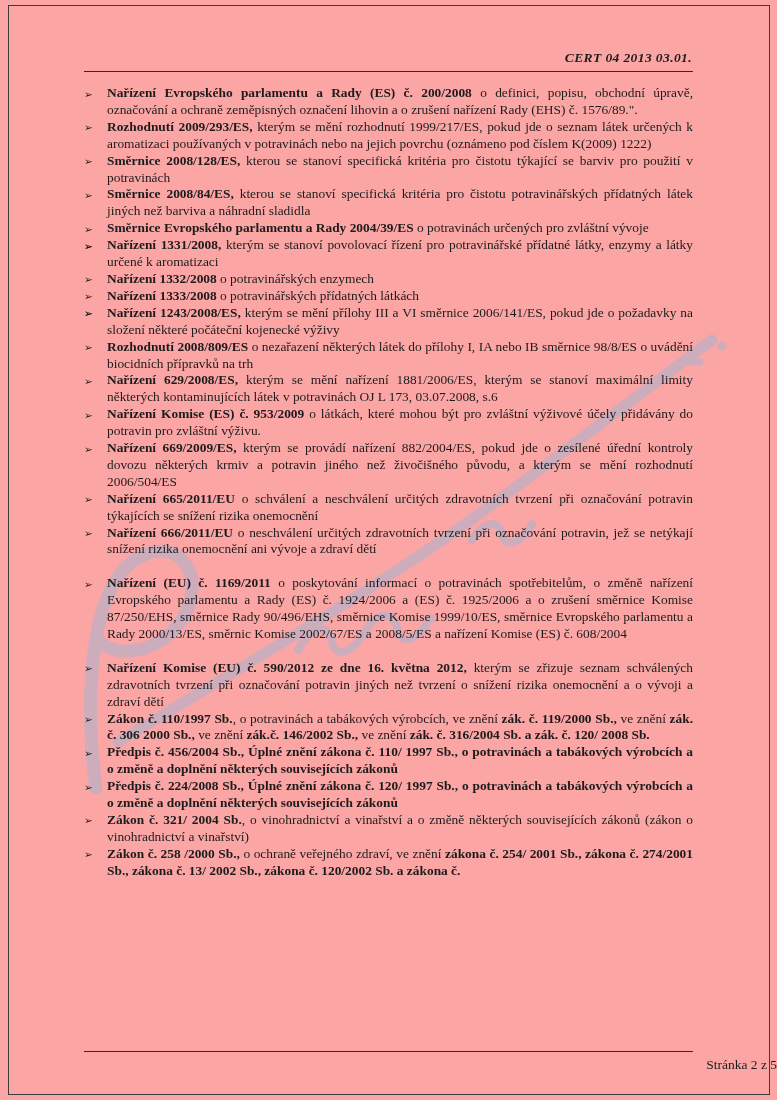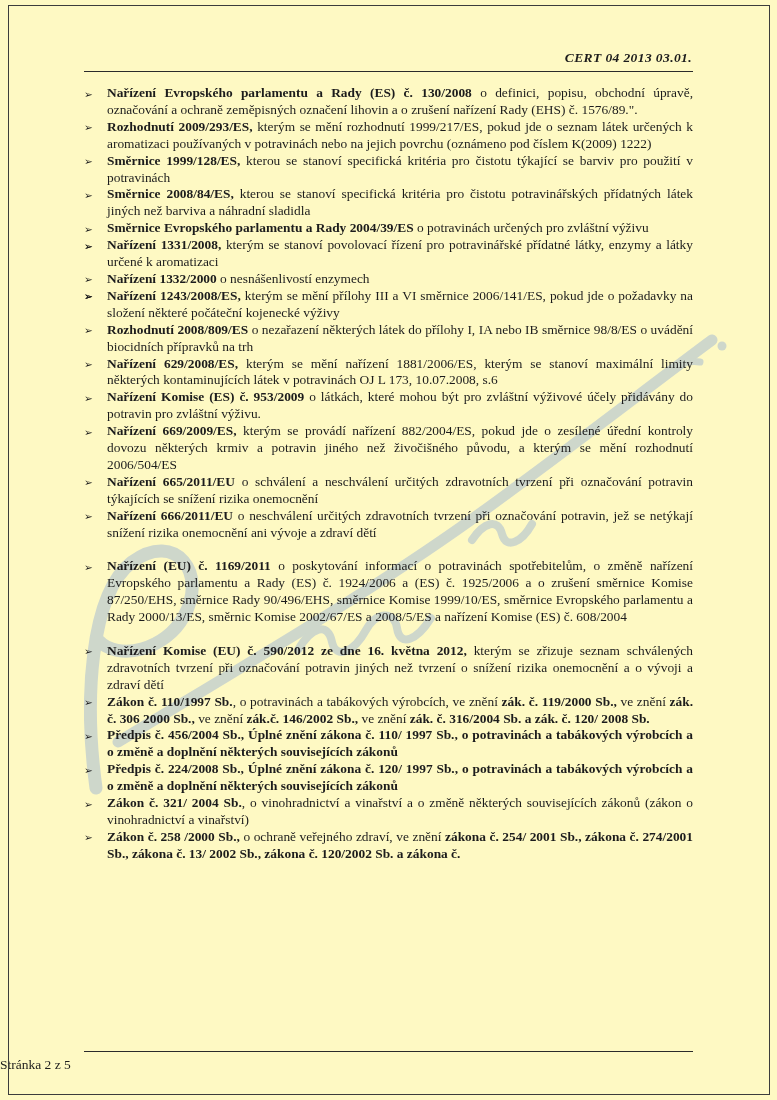--- a/index.html
+++ b/index.html
@@ -1,21 +1,21 @@
 <!DOCTYPE html>
 <html><head>
 <meta charset="utf-8">
 <style>
   html, body { margin: 0; padding: 0; background: #e8e8e6; }
   .page {
     position: relative;
     width: 777px;
     height: 1100px;
     margin: 0 auto;
-    background: #fef9c3;
+    background: #fca5a5;
     font-family: "Liberation Serif", serif;
     color: #1c1c1c;
     overflow: hidden;
   }
   .border-frame {
     position: absolute;
     top: 5px; left: 8px; right: 7px; bottom: 5px;
     border: 1px solid #3c3c3c;
     pointer-events: none;
     z-index: 3;
@@ -74,21 +74,21 @@
     left: 84px;
     right: 84px;
     border-top: 1.3px solid #2b2b2b;
     z-index: 2;
   }
   .footer-text {
     position: absolute;
     top: 1057px;
     left: 0;
     right: 0;
-    text-align: left;
+    text-align: right;
     font-size: 13.5px;
     z-index: 2;
   }
 </style>
 </head>
 <body>
 
 <div class="page">
 
   <div class="border-frame"></div>
@@ -102,33 +102,33 @@
       <path stroke-width="7" d="M668 372 c10 -8 22 -12 32 -10"></path>
       <circle cx="722" cy="346" r="4.5" fill="#9fb6d4" stroke="none"></circle>
     </g>
   </svg>
 
   <div class="header-title">CERT  04 2013 03.01.</div>
 
   <div class="header-rule"></div>
 
   <div class="content" id="list-container">
-      <div class="item"><span class="bullet">➢</span><span class="item-text"><span class="b">Nařízení Evropského parlamentu a Rady (ES) č. 130/2008 </span><span class="r">o definici, popisu, obchodní úpravě, označování a ochraně zeměpisných označení lihovin a o zrušení nařízení Rady (EHS) č. 1576/89.".</span></span></div>
+      <div class="item"><span class="bullet">➢</span><span class="item-text"><span class="b">Nařízení Evropského parlamentu a Rady (ES) č. 200/2008 </span><span class="r">o definici, popisu, obchodní úpravě, označování a ochraně zeměpisných označení lihovin a o zrušení nařízení Rady (EHS) č. 1576/89.".</span></span></div>
       <div class="item"><span class="bullet">➢</span><span class="item-text"><span class="b">Rozhodnutí 2009/293/ES,</span><span class="r"> kterým se mění rozhodnutí 1999/217/ES, pokud jde o seznam látek určených k aromatizaci používaných v potravinách nebo na jejich povrchu (oznámeno pod číslem K(2009) 1222)</span></span></div>
-      <div class="item"><span class="bullet">➢</span><span class="item-text"><span class="b">Směrnice 1999/128/ES,</span><span class="r"> kterou se stanoví specifická kritéria pro čistotu týkající se barviv pro použití v potravinách</span></span></div>
+      <div class="item"><span class="bullet">➢</span><span class="item-text"><span class="b">Směrnice 2008/128/ES,</span><span class="r"> kterou se stanoví specifická kritéria pro čistotu týkající se barviv pro použití v potravinách</span></span></div>
       <div class="item"><span class="bullet">➢</span><span class="item-text"><span class="b">Směrnice 2008/84/ES,</span><span class="r"> kterou se stanoví specifická kritéria pro čistotu potravinářských přídatných látek jiných než barviva a náhradní sladidla</span></span></div>
-      <div class="item"><span class="bullet">➢</span><span class="item-text"><span class="b">Směrnice Evropského parlamentu a Rady 2004/39/ES</span><span class="r"> o potravinách určených pro zvláštní výživu</span></span></div>
+      <div class="item"><span class="bullet">➢</span><span class="item-text"><span class="b">Směrnice Evropského parlamentu a Rady 2004/39/ES</span><span class="r"> o potravinách určených pro zvláštní vývoje</span></span></div>
       <div class="item"><span class="bullet">➢</span></div>
       <div class="item"><span class="bullet">➢</span><span class="item-text"><span class="b">Nařízení 1331/2008,</span><span class="r"> kterým se stanoví povolovací řízení pro potravinářské přídatné látky, enzymy a látky určené k aromatizaci</span></span></div>
-      <div class="item"><span class="bullet">➢</span><span class="item-text"><span class="b">Nařízení 1332/2000</span><span class="r"> o nesnášenlivostí enzymech</span></span></div>
-      <div class="item"><span class="bullet">➢</span></div>
+      <div class="item"><span class="bullet">➢</span><span class="item-text"><span class="b">Nařízení 1332/2008</span><span class="r"> o potravinářských enzymech</span></span></div>
+      <div class="item"><span class="bullet">➢</span><span class="item-text"><span class="b">Nařízení 1333/2008</span><span class="r"> o potravinářských přídatných látkách</span></span></div>
       <div class="item"><span class="bullet">➢</span></div>
       <div class="item"><span class="bullet">➢</span><span class="item-text"><span class="b">Nařízení 1243/2008/ES,</span><span class="r"> kterým se mění přílohy III a VI směrnice 2006/141/ES, pokud jde o požadavky na složení některé počáteční kojenecké výživy</span></span></div>
       <div class="item"><span class="bullet">➢</span><span class="item-text"><span class="b">Rozhodnutí 2008/809/ES</span><span class="r"> o nezařazení některých látek do přílohy I, IA nebo IB směrnice 98/8/ES o uvádění biocidních přípravků na trh</span></span></div>
-      <div class="item"><span class="bullet">➢</span><span class="item-text"><span class="b">Nařízení 629/2008/ES,</span><span class="r"> kterým se mění nařízení 1881/2006/ES, kterým se stanoví maximální limity některých kontaminujících látek v potravinách OJ L 173, 10.07.2008, s.6</span></span></div>
+      <div class="item"><span class="bullet">➢</span><span class="item-text"><span class="b">Nařízení 629/2008/ES,</span><span class="r"> kterým se mění nařízení 1881/2006/ES, kterým se stanoví maximální limity některých kontaminujících látek v potravinách OJ L 173, 03.07.2008, s.6</span></span></div>
       <div class="item"><span class="bullet">➢</span><span class="item-text"><span class="b">Nařízení Komise (ES) č. 953/2009</span><span class="r"> o látkách, které mohou být pro zvláštní výživové účely přidávány do potravin pro zvláštní výživu.</span></span></div>
       <div class="item"><span class="bullet">➢</span><span class="item-text"><span class="b">Nařízení 669/2009/ES,</span><span class="r"> kterým se provádí nařízení 882/2004/ES, pokud jde o zesílené úřední kontroly dovozu některých krmiv a potravin jiného než živočišného původu, a kterým se mění rozhodnutí 2006/504/ES</span></span></div>
       <div class="item"><span class="bullet">➢</span><span class="item-text"><span class="b">Nařízení 665/2011/EU</span><span class="r"> o schválení a neschválení určitých zdravotních tvrzení při označování potravin týkajících se snížení rizika onemocnění</span></span></div>
       <div class="item"><span class="bullet">➢</span><span class="item-text"><span class="b">Nařízení 666/2011/EU</span><span class="r"> o neschválení určitých zdravotních tvrzení při označování potravin, jež se netýkají snížení rizika onemocnění ani vývoje a zdraví dětí</span></span></div>
       <div class="item gap"><span class="bullet">➢</span><span class="item-text"><span class="b">Nařízení (EU) č. 1169/2011 </span><span class="r"> o poskytování informací o potravinách spotřebitelům, o změně nařízení Evropského parlamentu a Rady (ES) č. 1924/2006 a (ES) č. 1925/2006 a o zrušení směrnice Komise 87/250/EHS, směrnice Rady 90/496/EHS, směrnice Komise 1999/10/ES, směrnice Evropského parlamentu a Rady 2000/13/ES, směrnic Komise 2002/67/ES a 2008/5/ES a nařízení Komise (ES) č. 608/2004</span></span></div>
       <div class="item gap"><span class="bullet">➢</span><span class="item-text"><span class="b">Nařízení Komise (EU) č. 590/2012  ze dne 16. května 2012,</span><span class="r"> kterým se zřizuje seznam schválených zdravotních tvrzení při označování potravin jiných než tvrzení o snížení rizika onemocnění a o vývoji a zdraví dětí</span></span></div>
       <div class="item"><span class="bullet">➢</span><span class="item-text"><span class="b">Zákon č. 110/1997 Sb.</span><span class="r">, o potravinách a tabákových výrobcích, ve znění </span><span class="b">zák. č. 119/2000 Sb.,</span><span class="r"> ve znění </span><span class="b">zák. č. 306 2000 Sb.,</span><span class="r"> ve znění </span><span class="b">zák.č. 146/2002 Sb.,</span><span class="r"> ve znění </span><span class="b">zák. č. 316/2004 Sb. a zák. č. 120/ 2008 Sb.</span></span></div>
       <div class="item"><span class="bullet">➢</span><span class="item-text"><span class="b">Předpis č. 456/2004 Sb., Úplné znění zákona č. 110/ 1997 Sb., o potravinách a tabákových výrobcích a o změně a doplnění některých souvisejících zákonů</span></span></div>
       <div class="item"><span class="bullet">➢</span><span class="item-text"><span class="b">Předpis č. 224/2008 Sb., Úplné znění zákona č. 120/ 1997 Sb., o potravinách a tabákových výrobcích a o změně a doplnění některých souvisejících zákonů</span></span></div>
       <div class="item"><span class="bullet">➢</span><span class="item-text"><span class="b">Zákon č. 321/ 2004 Sb.</span><span class="r">, o vinohradnictví a vinařství a o změně některých souvisejících zákonů (zákon o vinohradnictví a vinařství)</span></span></div>

